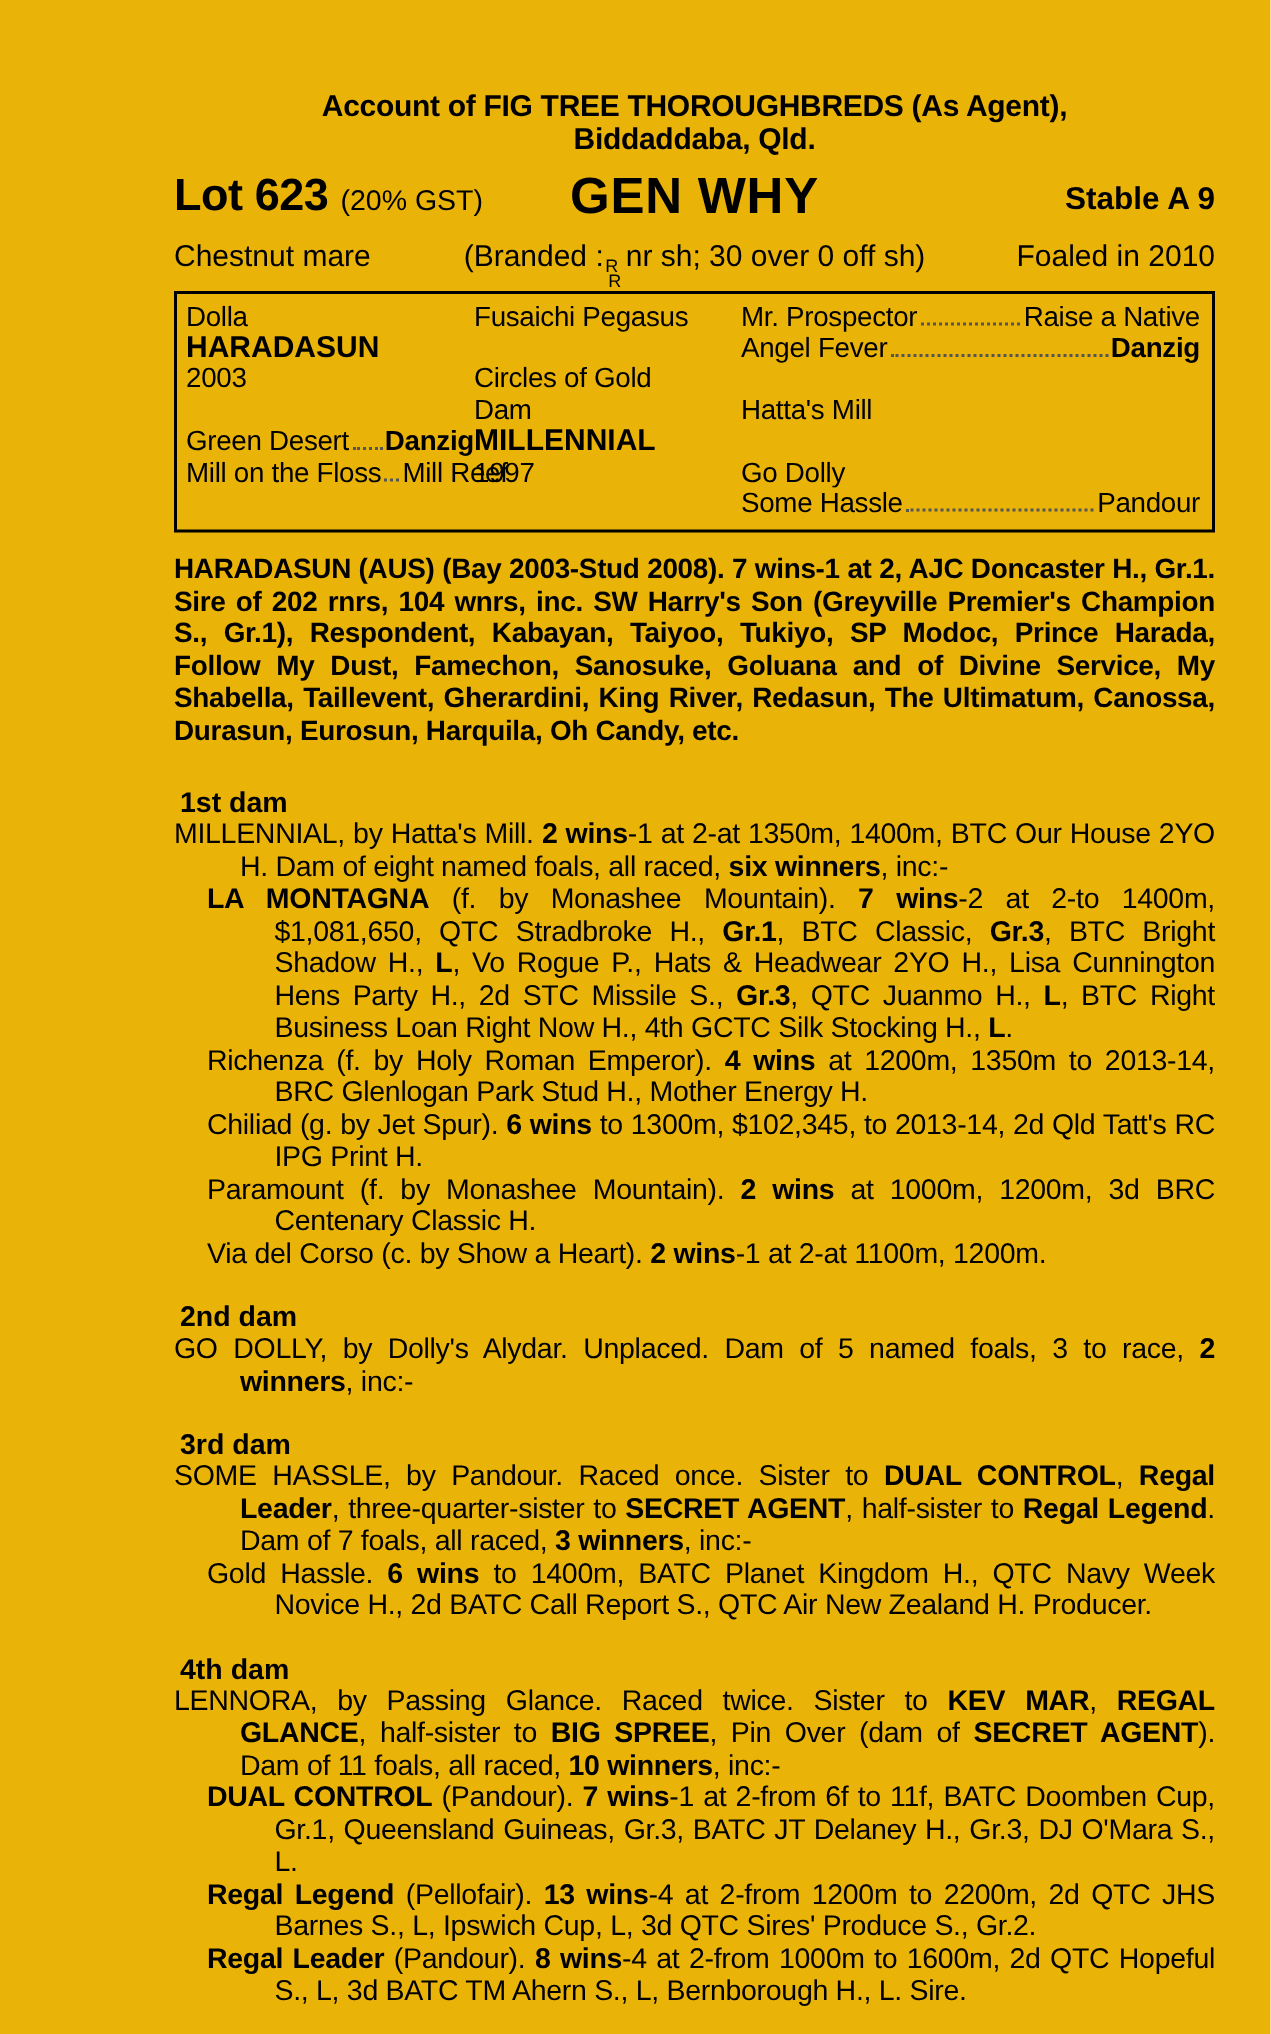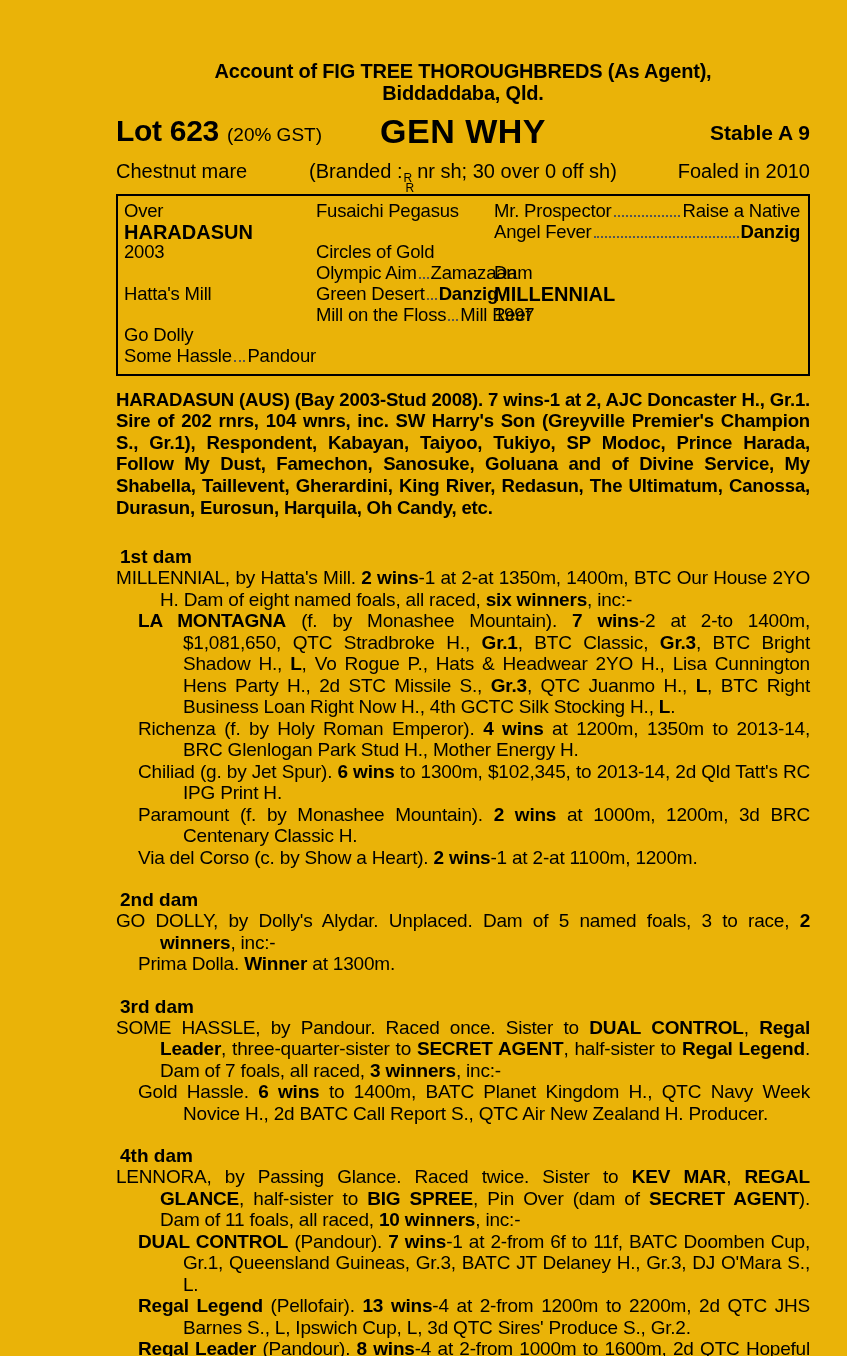--- a/index.html
+++ b/index.html
@@ -62,43 +62,38 @@
         <span>(Branded :</span><span class="brandmark">
             <span>R</span>
             <span>R</span>
           </span><span>nr sh; 30 over 0 off sh)</span>
       </span>
       <span class="dr">Foaled in 2010</span>
     </div>
 
     <div class="pedbox">
       <div class="pedgrid" id="pedgrid">
-          <div class="pc1">Over</div>
+          <div class="pc1">Dolla</div>
           <div class="pc2">Fusaichi Pegasus</div>
           <div class="leaf">
             <span class="lname">Mr. Prospector</span>
             <span class="dots"></span>
             <span class="lval">Raise a Native</span>
           </div>
           <div class="pc1 bigbold">HARADASUN</div>
           <div class="pc2"></div>
           <div class="leaf">
             <span class="lname">Angel Fever</span>
             <span class="dots"></span>
             <span class="lval b">Danzig</span>
           </div>
           <div class="pc1">2003</div>
           <div class="pc2">Circles of Gold</div>
           <div class="pc1"></div>
           <div class="pc2"></div>
-          <div class="leaf">
-            <span class="lname">Olympic Aim</span>
-            <span class="dots"></span>
-            <span class="lval">Zamazaan</span>
-          </div>
           <div class="pc1">Dam</div>
           <div class="pc2">Hatta's Mill</div>
           <div class="leaf">
             <span class="lname">Green Desert</span>
             <span class="dots"></span>
             <span class="lval b">Danzig</span>
           </div>
           <div class="pc1 bigbold">MILLENNIAL</div>
           <div class="pc2"></div>
           <div class="leaf">
@@ -123,21 +118,20 @@
     <div id="sections">
         <div class="damhead">1st dam</div>
         <p class="para p1"><span>MILLENNIAL, by Hatta's Mill. </span><span class="b">2 wins</span><span>-1 at 2-at 1350m, 1400m, BTC Our House 2YO H. Dam of eight named foals, all raced, </span><span class="b">six winners</span><span>, inc:-</span></p>
         <p class="para p2"><span class="b">LA MONTAGNA</span><span> (f. by Monashee Mountain). </span><span class="b">7 wins</span><span>-2 at 2-to 1400m, $1,081,650, QTC Stradbroke H., </span><span class="b">Gr.1</span><span>, BTC Classic, </span><span class="b">Gr.3</span><span>, BTC Bright Shadow H., </span><span class="b">L</span><span>, Vo Rogue P., Hats &amp; Headwear 2YO H., Lisa Cunnington Hens Party H., 2d STC Missile S., </span><span class="b">Gr.3</span><span>, QTC Juanmo H., </span><span class="b">L</span><span>, BTC Right Business Loan Right Now H., 4th GCTC Silk Stocking H., </span><span class="b">L</span><span>.</span></p>
         <p class="para p2"><span>Richenza (f. by Holy Roman Emperor). </span><span class="b">4 wins</span><span> at 1200m, 1350m to 2013-14, BRC Glenlogan Park Stud H., Mother Energy H.</span></p>
         <p class="para p2"><span>Chiliad (g. by Jet Spur). </span><span class="b">6 wins</span><span> to 1300m, $102,345, to 2013-14, 2d Qld Tatt's RC IPG Print H.</span></p>
         <p class="para p2"><span>Paramount (f. by Monashee Mountain). </span><span class="b">2 wins</span><span> at 1000m, 1200m, 3d BRC Centenary Classic H.</span></p>
         <p class="para p2"><span>Via del Corso (c. by Show a Heart). </span><span class="b">2 wins</span><span>-1 at 2-at 1100m, 1200m.</span></p>
         <div class="damhead">2nd dam</div>
         <p class="para p1"><span>GO DOLLY, by Dolly's Alydar. Unplaced. Dam of 5 named foals, 3 to race, </span><span class="b">2 winners</span><span>, inc:-</span></p>
-        <p class="para p2"><span>Prima Dolla. </span><span class="b">Winner</span><span> at 1300m.</span></p>
         <div class="damhead">3rd dam</div>
         <p class="para p1"><span>SOME HASSLE, by Pandour. Raced once. Sister to </span><span class="b">DUAL CONTROL</span><span>, </span><span class="b">Regal Leader</span><span>, three-quarter-sister to </span><span class="b">SECRET AGENT</span><span>, half-sister to </span><span class="b">Regal Legend</span><span>. Dam of 7 foals, all raced, </span><span class="b">3 winners</span><span>, inc:-</span></p>
         <p class="para p2"><span>Gold Hassle. </span><span class="b">6 wins</span><span> to 1400m, BATC Planet Kingdom H., QTC Navy Week Novice H., 2d BATC Call Report S., QTC Air New Zealand H. Producer.</span></p>
         <div class="damhead">4th dam</div>
         <p class="para p1"><span>LENNORA, by Passing Glance. Raced twice. Sister to </span><span class="b">KEV MAR</span><span>, </span><span class="b">REGAL GLANCE</span><span>, half-sister to </span><span class="b">BIG SPREE</span><span>, Pin Over (dam of </span><span class="b">SECRET AGENT</span><span>). Dam of 11 foals, all raced, </span><span class="b">10 winners</span><span>, inc:-</span></p>
         <p class="para p2"><span class="b">DUAL CONTROL</span><span> (Pandour). </span><span class="b">7 wins</span><span>-1 at 2-from 6f to 11f, BATC Doomben Cup, Gr.1, Queensland Guineas, Gr.3, BATC JT Delaney H., Gr.3, DJ O'Mara S., L.</span></p>
         <p class="para p2"><span class="b">Regal Legend</span><span> (Pellofair). </span><span class="b">13 wins</span><span>-4 at 2-from 1200m to 2200m, 2d QTC JHS Barnes S., L, Ipswich Cup, L, 3d QTC Sires' Produce S., Gr.2.</span></p>
         <p class="para p2"><span class="b">Regal Leader</span><span> (Pandour). </span><span class="b">8 wins</span><span>-4 at 2-from 1000m to 1600m, 2d QTC Hopeful S., L, 3d BATC TM Ahern S., L, Bernborough H., L. Sire.</span></p>
       </div>
 

